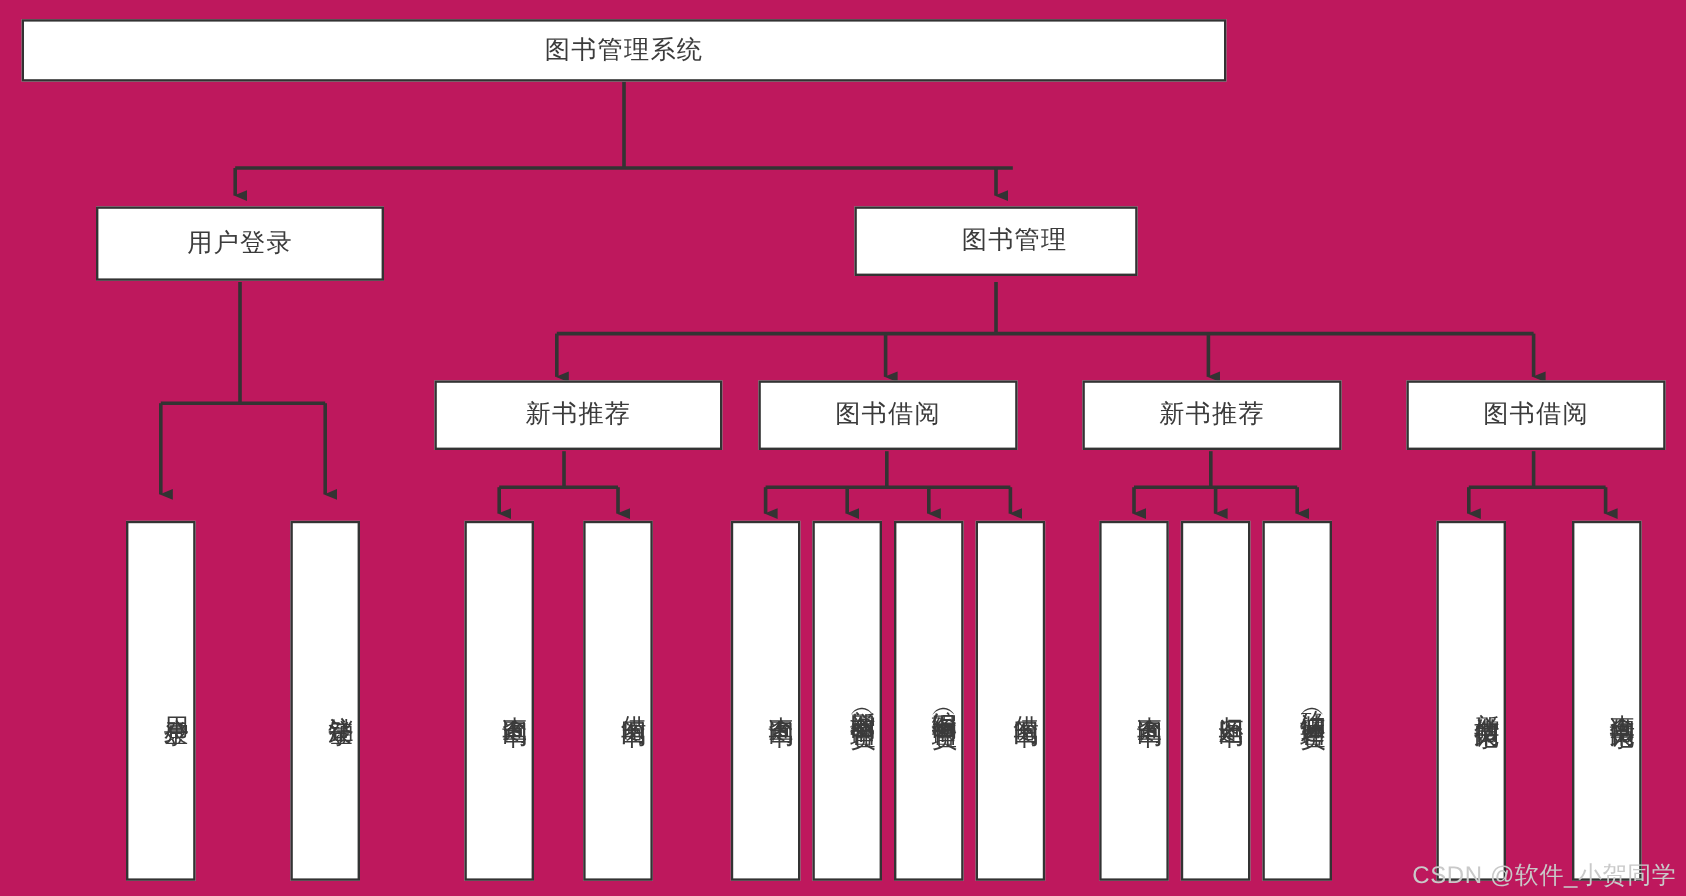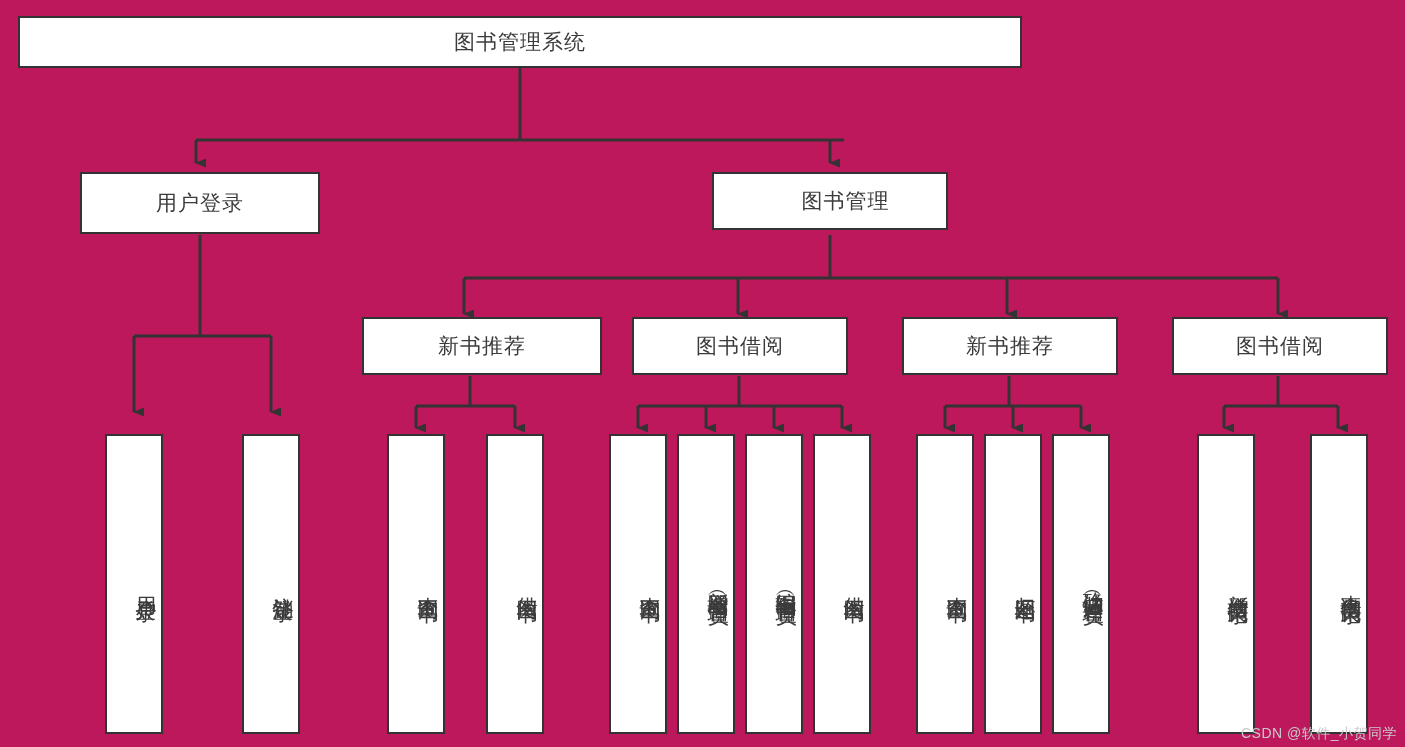--- a/index.html
+++ b/index.html
@@ -58,21 +58,21 @@
     display: block;
     white-space: nowrap;
   }
   .node .label {
     display: block;
   }
   #watermark {
     position: absolute;
     right: 8px;
     bottom: 4px;
-    font-size: 14px;
+    font-size: 20px;
     color: #c9c9c9;
     letter-spacing: 0.5px;
     z-index: 5;
     white-space: nowrap;
   }
 </style>
 </head>
 <body>
 
 <div id="canvas">

